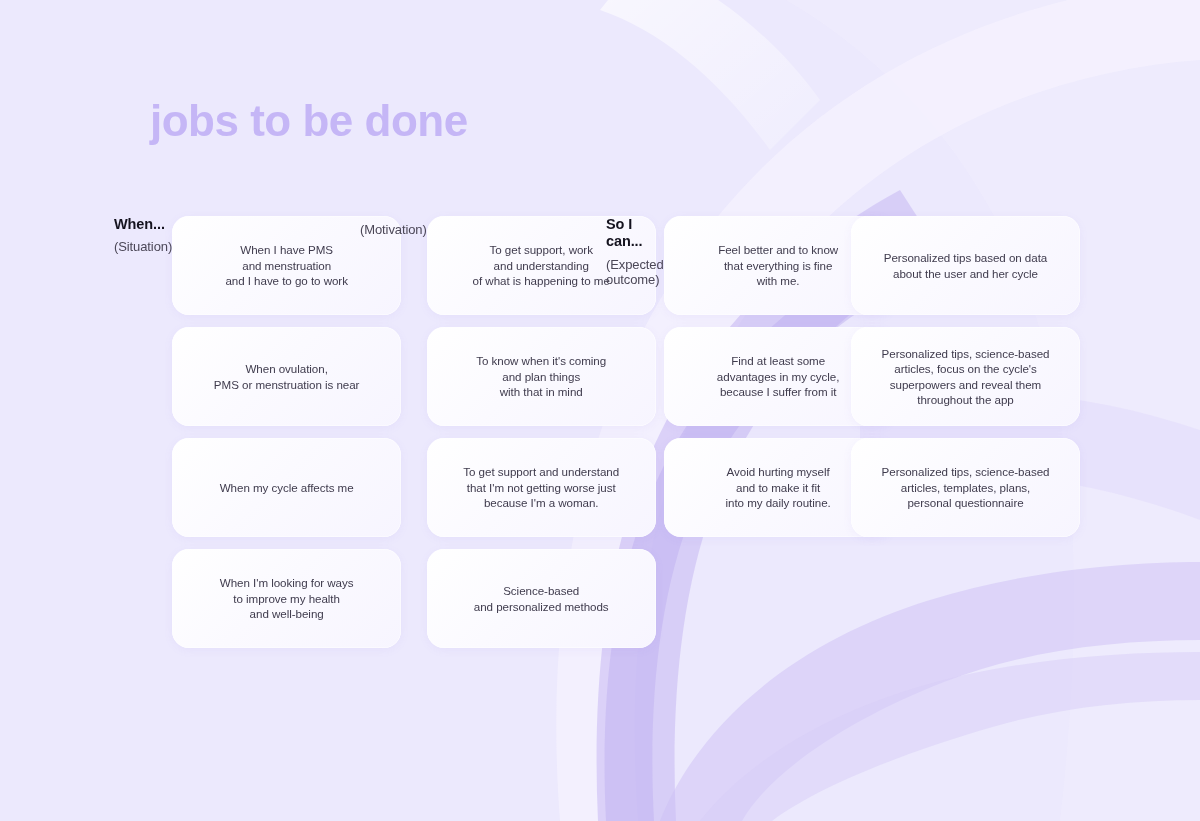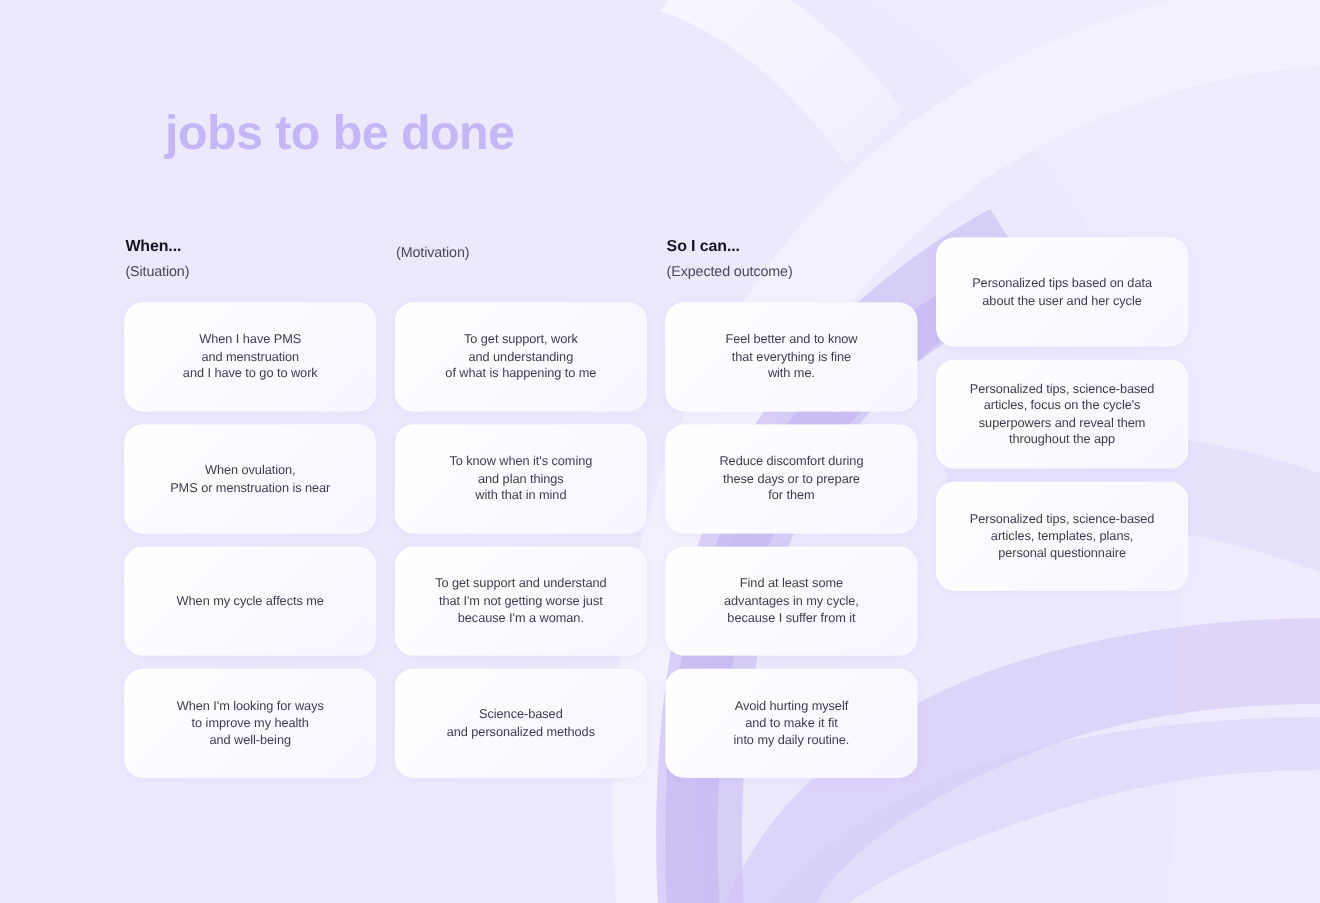--- a/index.html
+++ b/index.html
@@ -49,21 +49,21 @@
     left: 113px;
     top: 216px;
     width: 970px;
     display: flex;
     gap: 17px;
   }
 
   .column {
     width: 229px;
     display: flex;
-    flex-direction: column;
+    flex-direction: row;
   }
 
   .col-header {
     padding-left: 1px;
     height: 59px;
   }
 
   .col-title {
     font-size: 14.5px;
     font-weight: bold;
@@ -203,25 +203,20 @@
         <div class="col-title">So I can...</div>
         <div class="col-sub">(Expected outcome)</div>
       </div>
       <div class="cards">
         <div class="card">
           <div class="card-text">Feel better and to know
 that everything is fine
 with me.</div>
         </div>
         <div class="card">
-          <div class="card-text">Reduce discomfort during
-these days or to prepare
-for them</div>
-        </div>
-        <div class="card">
           <div class="card-text">Find at least some
 advantages in my cycle,
 because I suffer from it</div>
         </div>
         <div class="card">
           <div class="card-text">Avoid hurting myself
 and to make it fit
 into my daily routine.</div>
         </div>
       </div>

